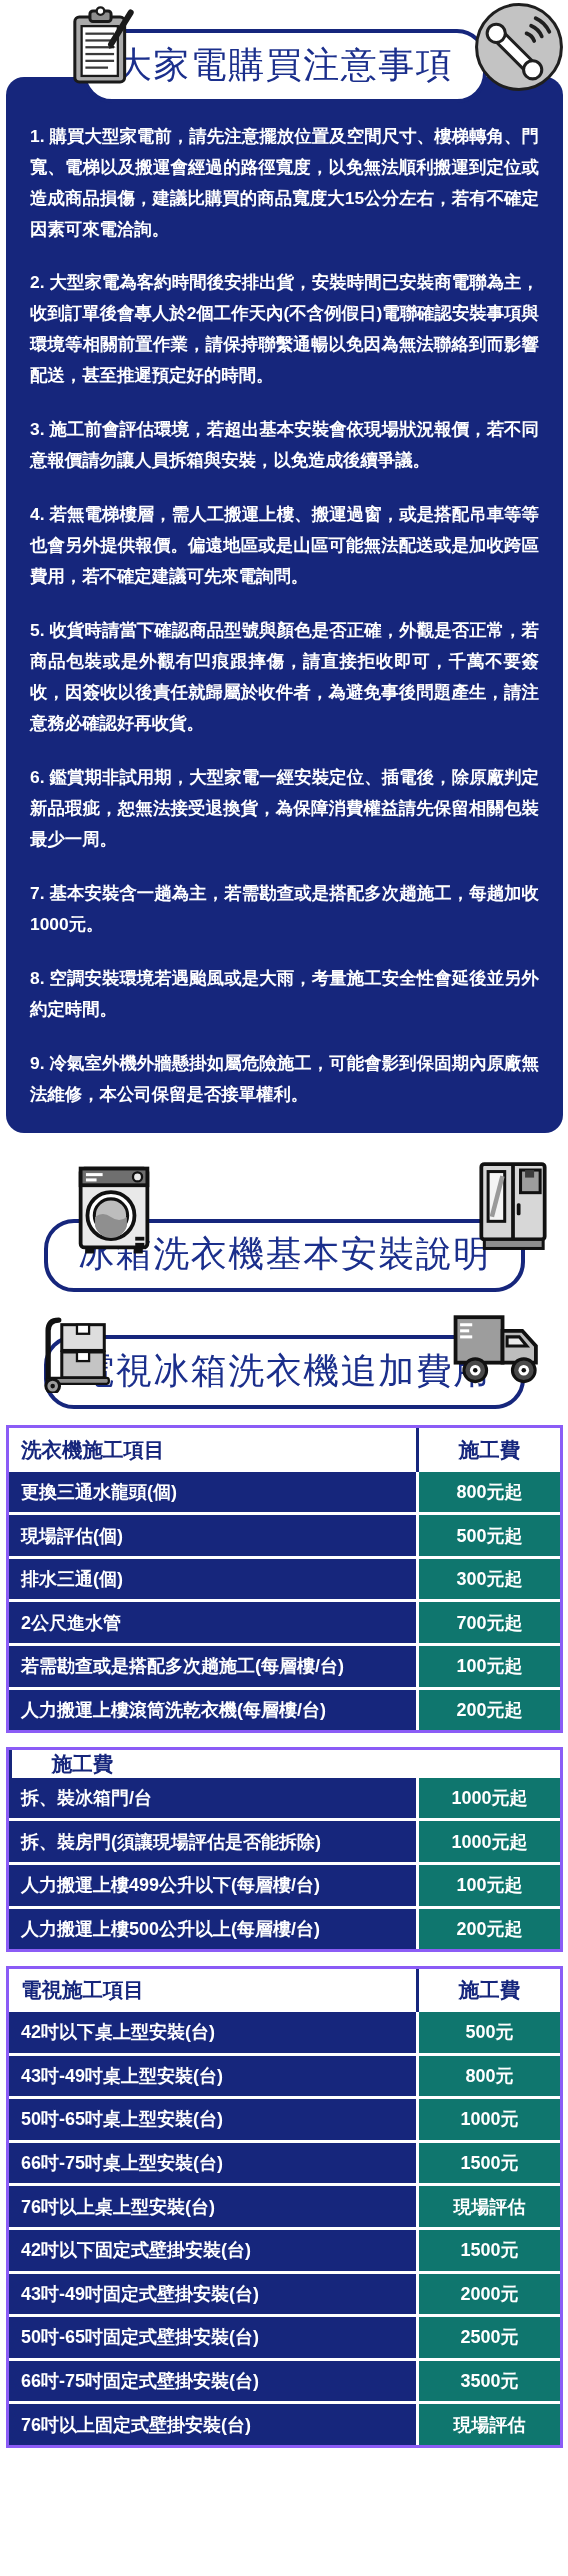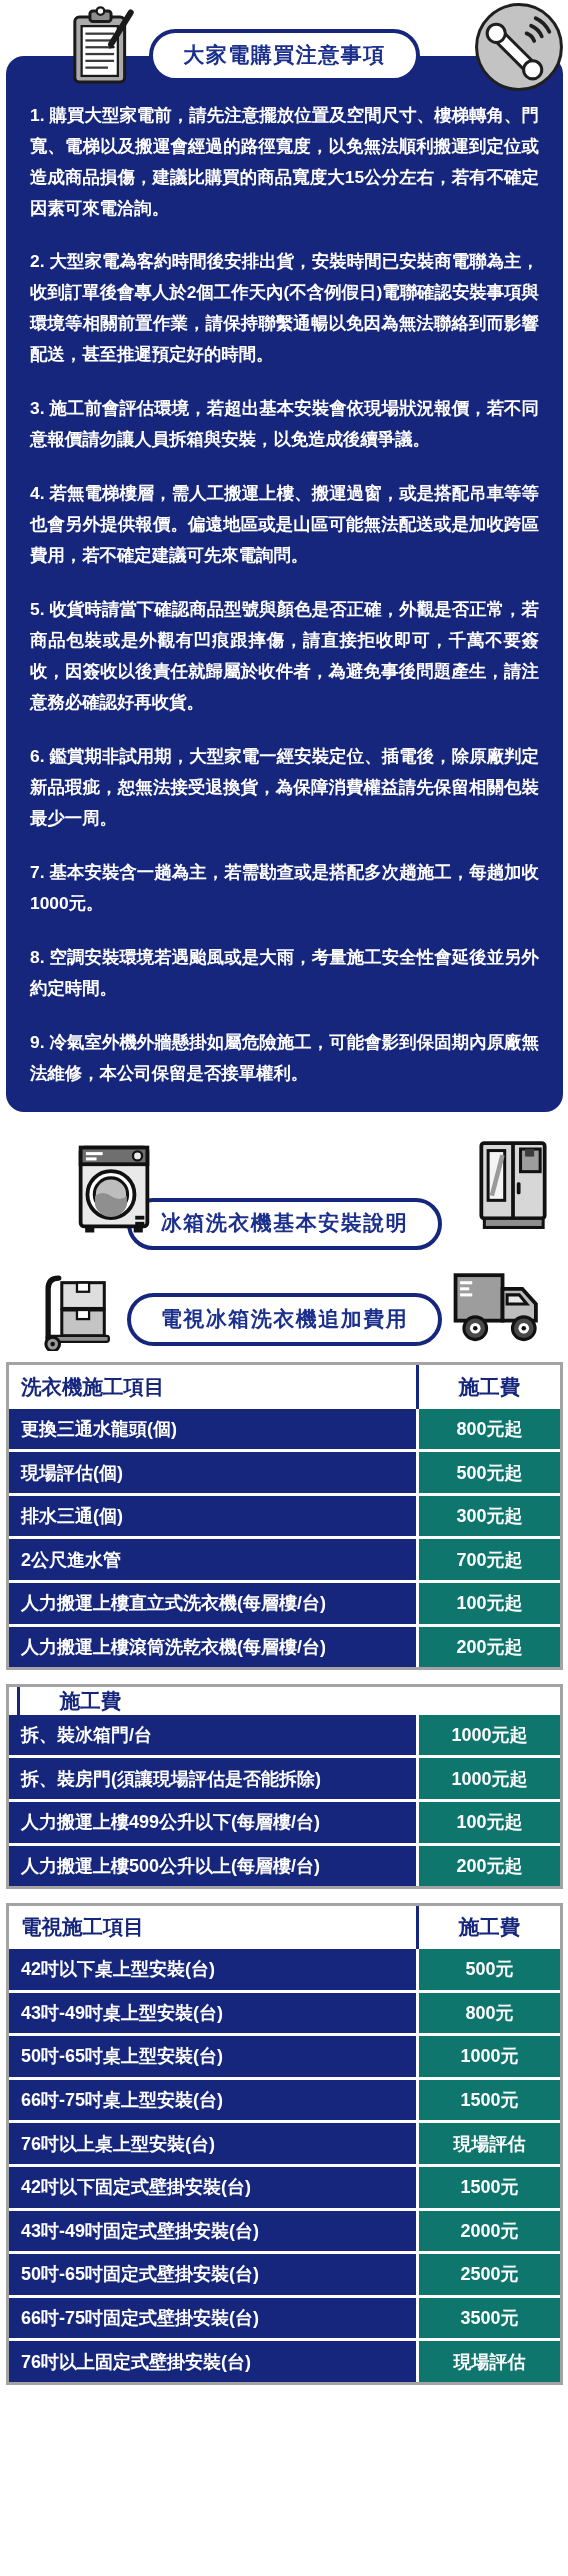--- a/index.html
+++ b/index.html
@@ -12,22 +12,22 @@
   .page{width:569px;overflow:hidden;background:#fff;}
 
   
   .sec-head{position:relative;z-index:3;}
   .bubble{
     position:relative;z-index:3;
     background:#fff;
     border:4.5px solid #16267C;
     border-radius:30px;
     color:#1B2F8C;
-    font-size:21px;
-    font-weight:bold;
+    font-size:36px;
+    font-weight:normal;
     letter-spacing:1.5px;
     padding:7.6px 30px 9px;
     display:inline-block;
     white-space:nowrap;
   }
   .head-flex{display:flex;justify-content:center;}
   .corner-icon{position:absolute;z-index:4;}
 
   
   .panel{
@@ -41,33 +41,33 @@
     font-weight:bold;
     line-height:1.78;
     text-align:justify;
   }
   .panel p.note{margin:0 0 23px 0;}
   .panel p.note:last-child{margin-bottom:3px;}
 
   
   .fee-table{
     margin:12px 6px 13.6px;
-    border:3px solid #a3a3a3;
+    border:3px solid #8b5cf6;
     background:#ffffff;
   }
   .ft-head{display:flex;background:#fff;color:#16267C;}
   .ft-head .c1{
     flex:1;padding:7.6px 12px;
     font-size:20.5px;font-weight:bold;
     display:flex;align-items:center;
   }
   .ft-head .c2{
     width:141px;border-left:3.8px solid #16267C;
     font-size:20.5px;font-weight:bold;
-    display:flex;align-items:center;justify-content:center;margin-left:8px;
+    display:flex;align-items:center;justify-content:center;
   }
   .ft-rows{display:flex;flex-direction:column;gap:3px;background:#fff;}
   .ft-row{display:flex;gap:3px;}
   .ft-row .c1{
     flex:1;background:#16267C;color:#fff;
     font-size:18px;font-weight:bold;
     padding:8.3px 12px;
     display:flex;align-items:center;
   }
   .ft-row .c2{
@@ -228,21 +228,21 @@
           <div class="c1">排水三通(個)</div>
           <div class="c2">300元起</div>
         </div>
 
         <div class="ft-row">
           <div class="c1">2公尺進水管</div>
           <div class="c2">700元起</div>
         </div>
 
         <div class="ft-row">
-          <div class="c1">人力搬運上樓直立式洗衣機(每層樓/台)</div>
+          <div class="c1">若需勘查或是搭配多次趟施工(每層樓/台)</div>
           <div class="c2">100元起</div>
         </div>
 
         <div class="ft-row">
           <div class="c1">人力搬運上樓滾筒洗乾衣機(每層樓/台)</div>
           <div class="c2">200元起</div>
         </div>
       </div>
   </div>
 

